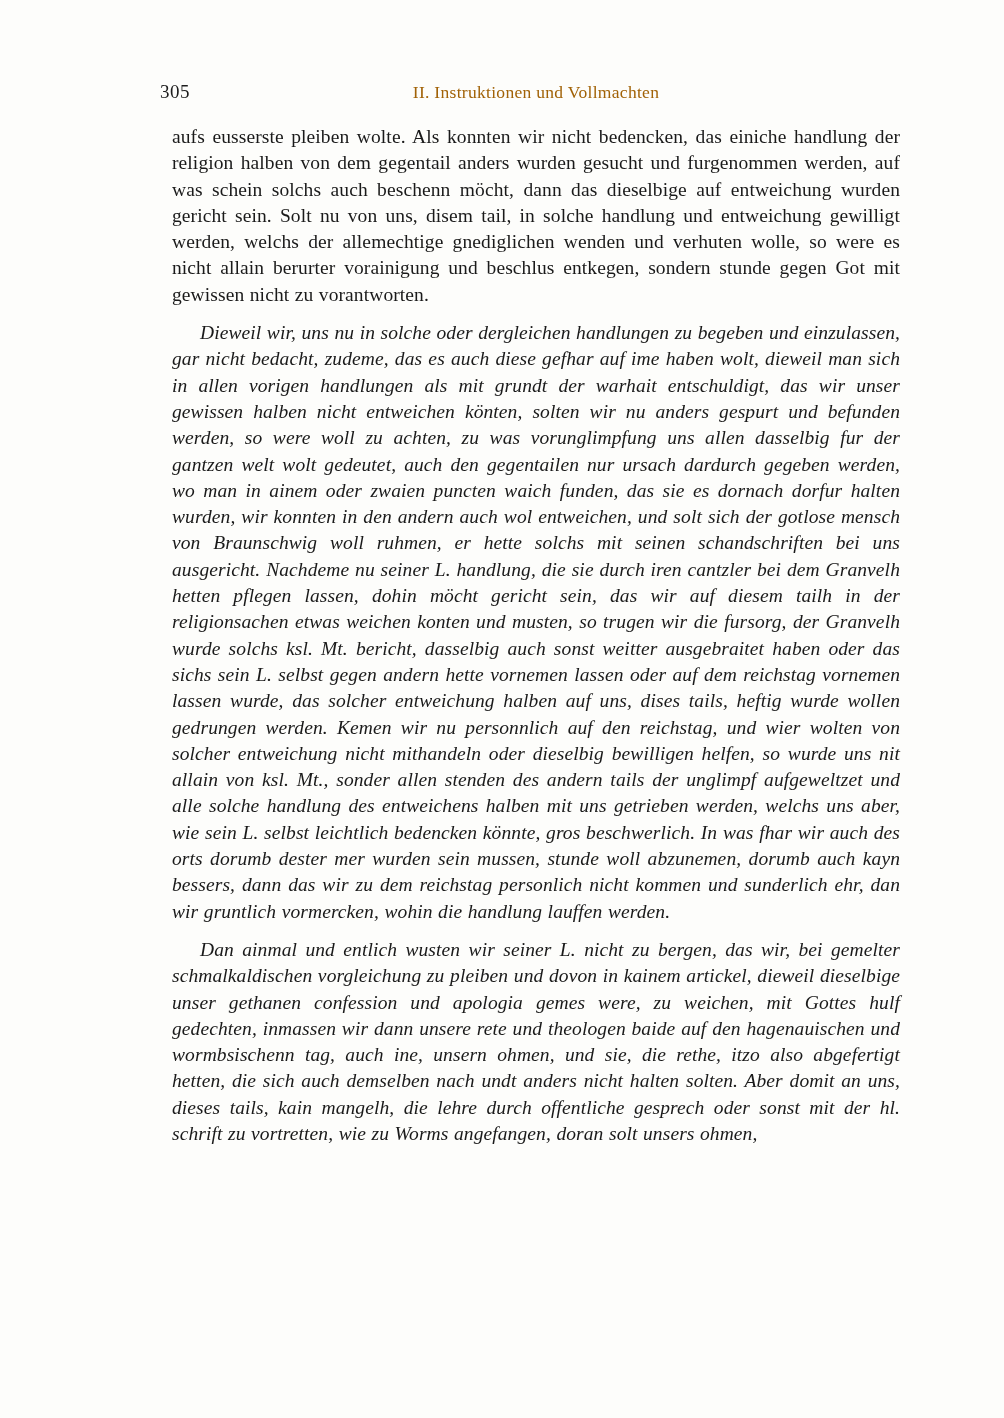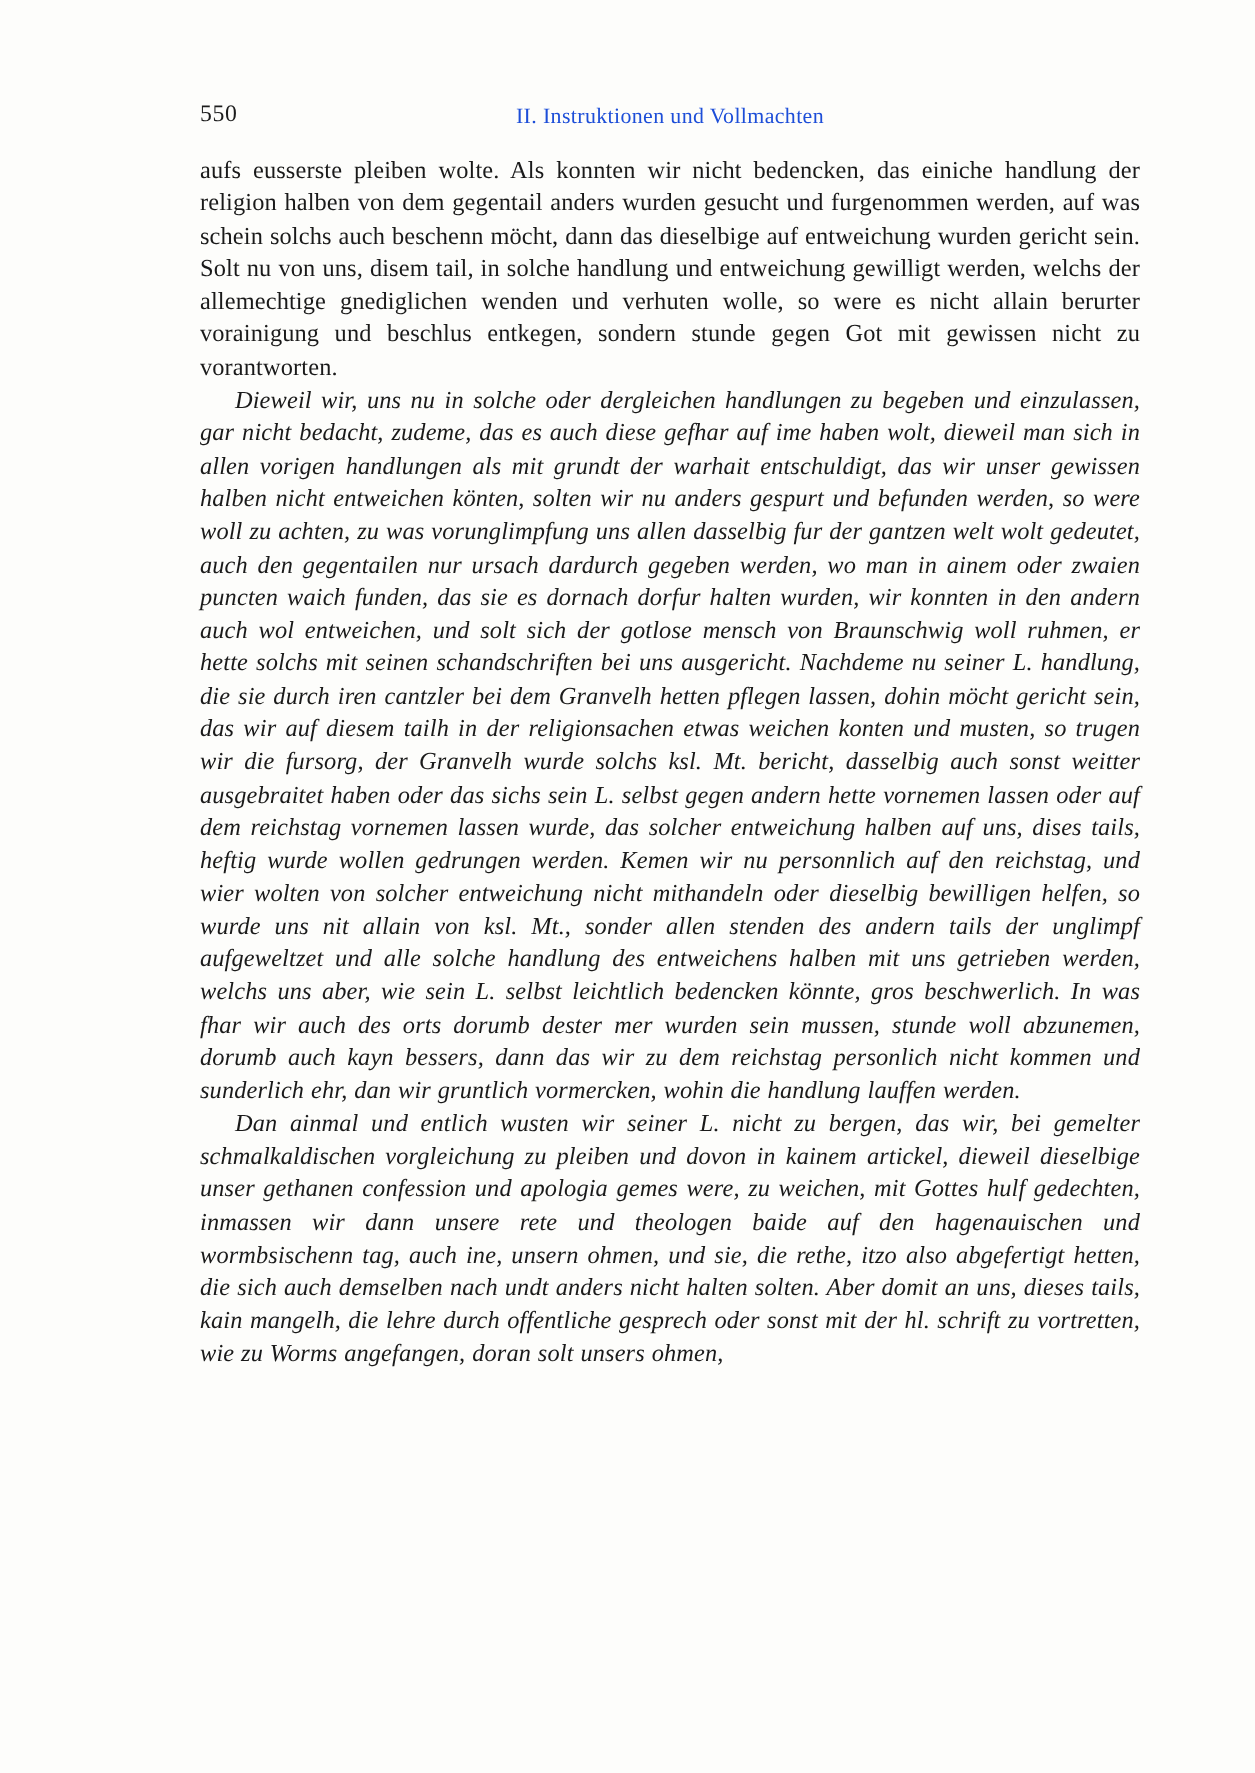--- a/index.html
+++ b/index.html
@@ -31,47 +31,47 @@
       left: 0;
       top: 0;
       font-size: 19px;
       letter-spacing: 0.5px;
     }
     .running-title {
       display: block;
       text-align: center;
       font-size: 17.5px;
       letter-spacing: 0.3px;
-      color: #1d4ed8;
+      color: #a16207;
     }
     .page-body {
       width: 752px;
       font-size: 19.5px;
       line-height: 26.3px;
       text-align: justify;
       hyphens: auto;
       -webkit-hyphens: auto;
       word-spacing: 0.5px;
       letter-spacing: 0.1px;
       color: #1a1a1a;
     }
     .para {
-      margin: 0;
+      margin: 12px;
     }
     .para.indent {
       text-indent: 28px;
       font-style: italic;
     }
   </style>
 </head>
 <body>
 
 <div class="page">
   <header class="page-header">
-    <span class="page-number">550</span>
+    <span class="page-number">305</span>
     <span class="running-title">II. Instruktionen und Vollmachten</span>
   </header>
   <main class="page-body">
     <p class="para">aufs eusserste pleiben wolte. Als konnten wir nicht bedencken, das einiche handlung der religion halben von dem gegentail anders wurden gesucht und furgenommen werden, auf was schein solchs auch beschenn möcht, dann das dieselbige auf entweichung wurden gericht sein. Solt nu von uns, disem tail, in solche handlung und entweichung gewilligt werden, welchs der allemechtige gnediglichen wenden und verhuten wolle, so were es nicht allain berurter vorainigung und beschlus entkegen, sondern stunde gegen Got mit gewissen nicht zu vorantworten.</p>
     <p class="para indent">Dieweil wir, uns nu in solche oder dergleichen handlungen zu begeben und einzulassen, gar nicht bedacht, zudeme, das es auch diese gefhar auf ime haben wolt, dieweil man sich in allen vorigen handlungen als mit grundt der warhait entschuldigt, das wir unser gewissen halben nicht entweichen könten, solten wir nu anders gespurt und befunden werden, so were woll zu achten, zu was vorunglimpfung uns allen dasselbig fur der gantzen welt wolt gedeutet, auch den gegentailen nur ursach dardurch gegeben werden, wo man in ainem oder zwaien puncten waich funden, das sie es dornach dorfur halten wurden, wir konnten in den andern auch wol entweichen, und solt sich der gotlose mensch von Braunschwig woll ruhmen, er hette solchs mit seinen schandschriften bei uns ausgericht. Nachdeme nu seiner L. handlung, die sie durch iren cantzler bei dem Granvelh hetten pflegen lassen, dohin möcht gericht sein, das wir auf diesem tailh in der religionsachen etwas weichen konten und musten, so trugen wir die fursorg, der Granvelh wurde solchs ksl. Mt. bericht, dasselbig auch sonst weitter ausgebraitet haben oder das sichs sein L. selbst gegen andern hette vornemen lassen oder auf dem reichstag vornemen lassen wurde, das solcher entweichung halben auf uns, dises tails, heftig wurde wollen gedrungen werden. Kemen wir nu personnlich auf den reichstag, und wier wolten von solcher entweichung nicht mithandeln oder dieselbig bewilligen helfen, so wurde uns nit allain von ksl. Mt., sonder allen stenden des andern tails der unglimpf aufgeweltzet und alle solche handlung des entweichens halben mit uns getrieben werden, welchs uns aber, wie sein L. selbst leichtlich bedencken könnte, gros beschwerlich. In was fhar wir auch des orts dorumb dester mer wurden sein mussen, stunde woll abzunemen, dorumb auch kayn bessers, dann das wir zu dem reichstag personlich nicht kommen und sunderlich ehr, dan wir gruntlich vormercken, wohin die handlung lauffen werden.</p>
     <p class="para indent">Dan ainmal und entlich wusten wir seiner L. nicht zu bergen, das wir, bei gemelter schmalkaldischen vorgleichung zu pleiben und dovon in kainem artickel, dieweil dieselbige unser gethanen confession und apologia gemes were, zu weichen, mit Gottes hulf gedechten, inmassen wir dann unsere rete und theologen baide auf den hagenauischen und wormbsischenn tag, auch ine, unsern ohmen, und sie, die rethe, itzo also abgefertigt hetten, die sich auch demselben nach undt anders nicht halten solten. Aber domit an uns, dieses tails, kain mangelh, die lehre durch offentliche gesprech oder sonst mit der hl. schrift zu vortretten, wie zu Worms angefangen, doran solt unsers ohmen,</p>
   </main>
 </div>
 
 </body></html>

